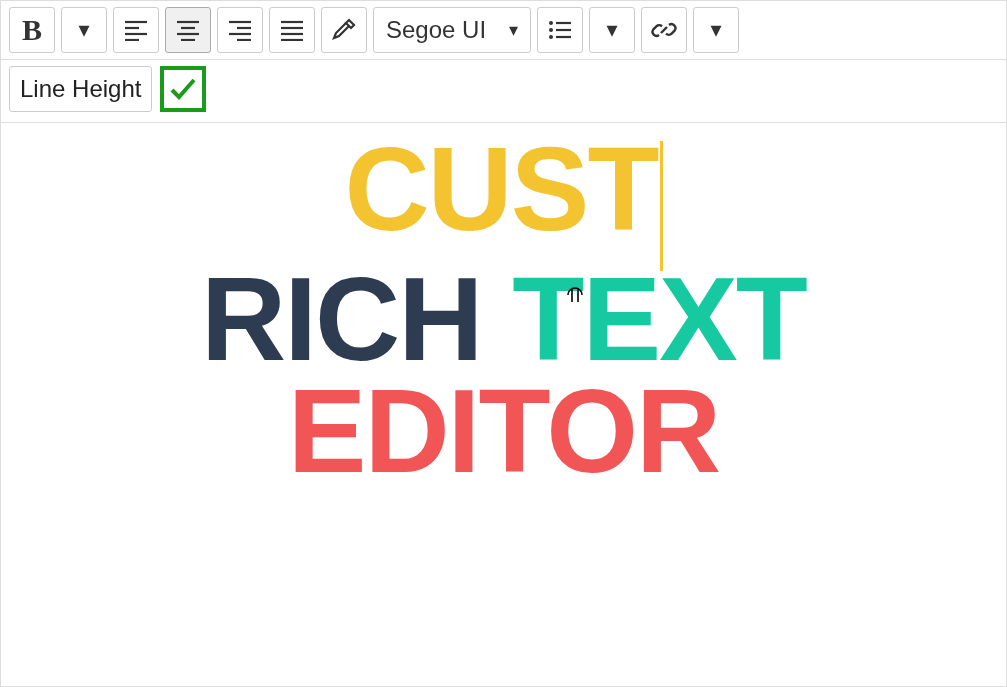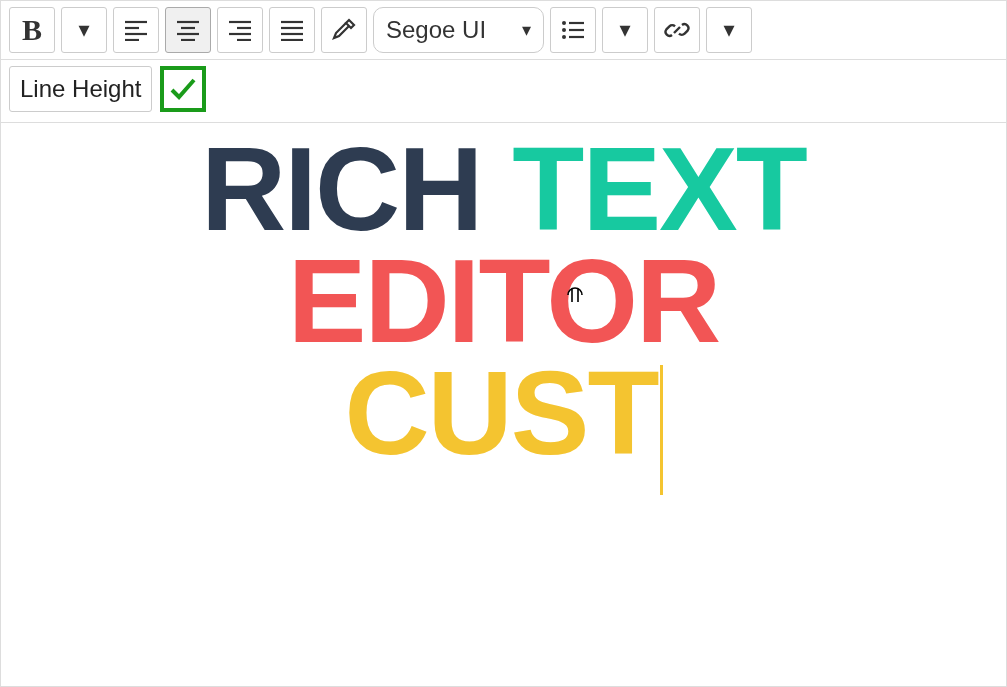--- a/index.html
+++ b/index.html
@@ -38,28 +38,28 @@
       font-size: 22px;
       color: #333;
       user-select: none;
     }
     .toolbar-item.icon-only { width: 46px; padding: 0; }
     .toolbar-item.active { background: #f0f0f0; border-color: #aaa; }
     .dropdown-arrow { width: 46px; height: 46px; padding:0; }
     .combo {
       height: 46px;
       border: 1px solid #ccc;
-      border-radius: 10px;
+      border-radius: 3px;
       background: #fff;
       display: flex;
       align-items: center;
       padding: 0 12px;
       font-size: 24px;
       color: #333;
-      gap: 36px;
+      gap: 23px;
       cursor: pointer;
     }
     .combo .arrow { font-size: 18px; color:#333; }
     .toolbar-row2 {
       padding: 6px 8px 10px 8px;
       display: flex;
       align-items: center;
       gap: 8px;
       border-bottom: 1px solid #ddd;
     }
@@ -222,26 +222,26 @@
     </div>
     <div class="checkbox-green">
       <svg viewBox="0 0 30 30">
         <path d="M4 16 L11 23 L26 6" stroke="#1a9b1a" stroke-width="4" fill="none"></path>
       </svg>
     </div>
   </div>
 
   <div class="content-area">
     <div class="content-text">
+      <span class="word w4">CUST</span><span class="caret"></span>
+    </div>
+    <div class="content-text">
       <span class="word w1">RICH</span>
       <span class="word w2">TEXT</span>
       <span class="word w3">EDITOR</span>
-    </div>
-    <div class="content-text">
-      <span class="word w4">CUST</span><span class="caret"></span>
     </div>
   </div>
 
 </div>
 
 <div class="cursor-pointer">
   <svg width="18" height="22" viewBox="0 0 18 22">
     <path d="M6 2 L6 16 M12 2 L12 16 M2 9 a7 7 0 0 1 14 0" stroke="#000" stroke-width="1.6" fill="none"></path>
   </svg>
 </div>

